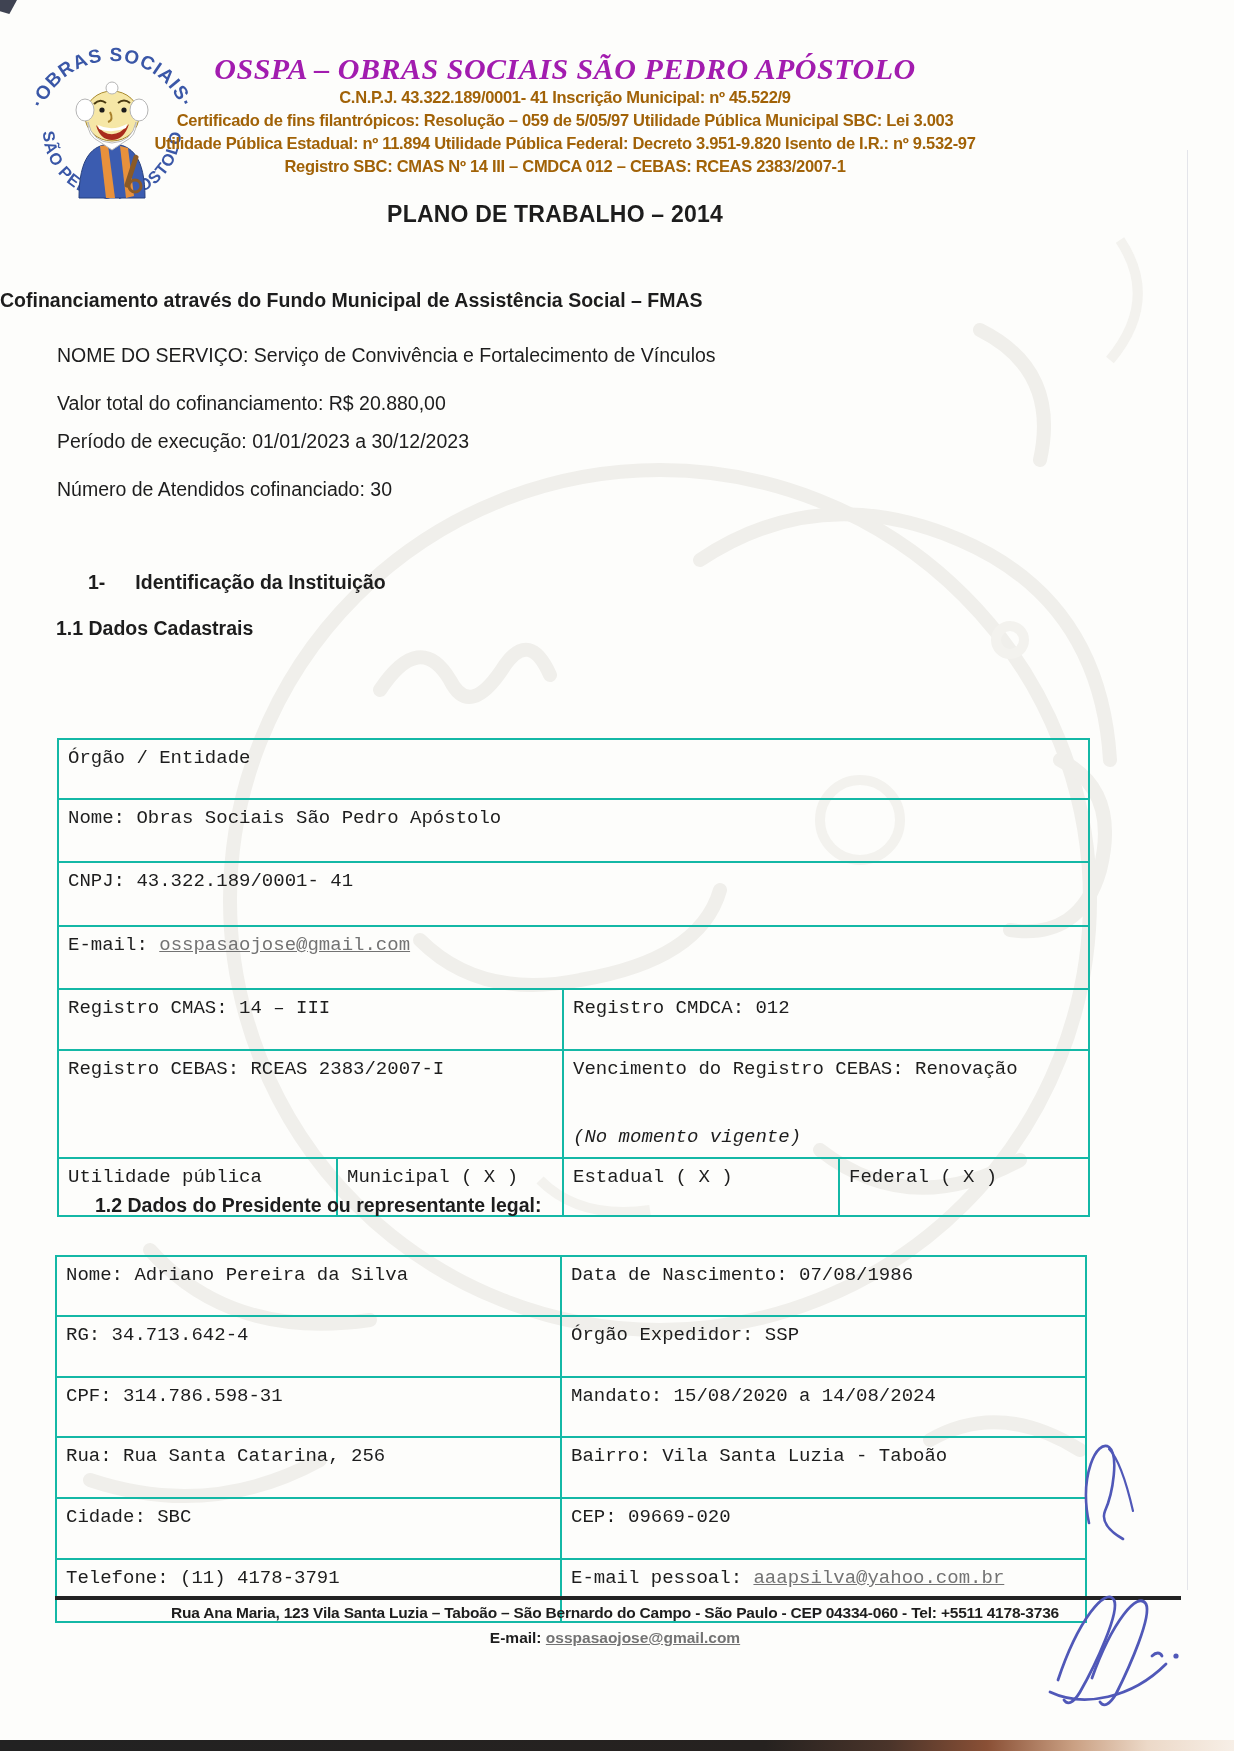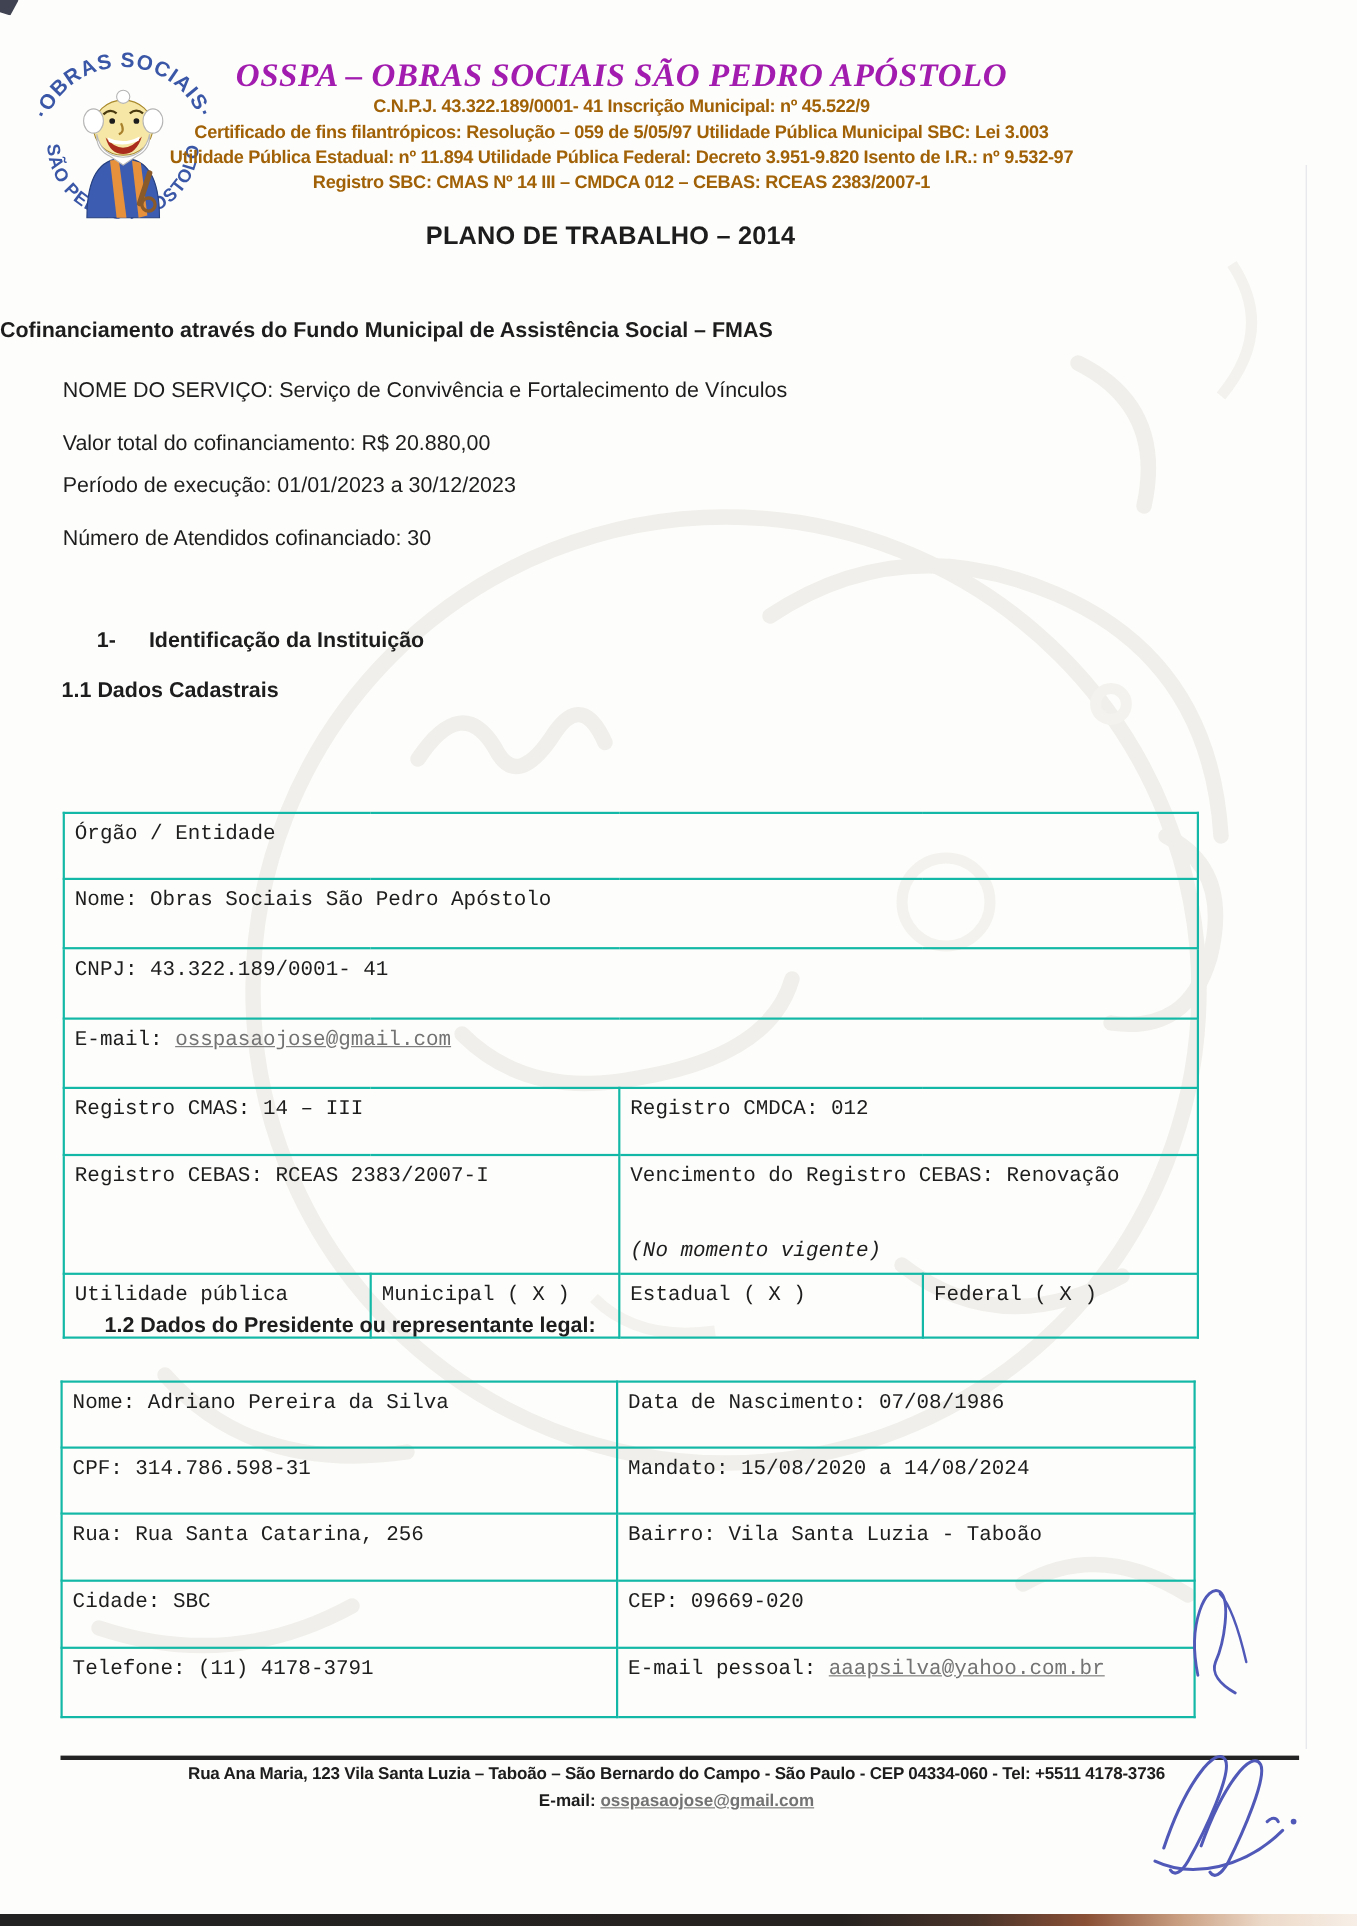--- a/index.html
+++ b/index.html
@@ -192,20 +192,24 @@
     <colgroup>
         <col style="width:505px">
         <col style="width:525px">
       </colgroup>
     <tbody>
         <tr>
       <td style="height:52px">Nome: Adriano Pereira da Silva</td>
       <td>Data de Nascimento: 07/08/1986</td>
     </tr>
     <tr>
+      <td style="height:53px">RG: 34.713.642-4</td>
+      <td>Órgão Expedidor: SSP</td>
+    </tr>
+    <tr>
       <td style="height:52px">CPF: 314.786.598-31</td>
       <td>Mandato: 15/08/2020 a 14/08/2024</td>
     </tr>
     <tr>
       <td style="height:53px">Rua: Rua Santa Catarina, 256</td>
       <td>Bairro: Vila Santa Luzia - Taboão</td>
     </tr>
     <tr>
       <td style="height:53px">Cidade: SBC</td>
       <td>CEP: 09669-020</td>

